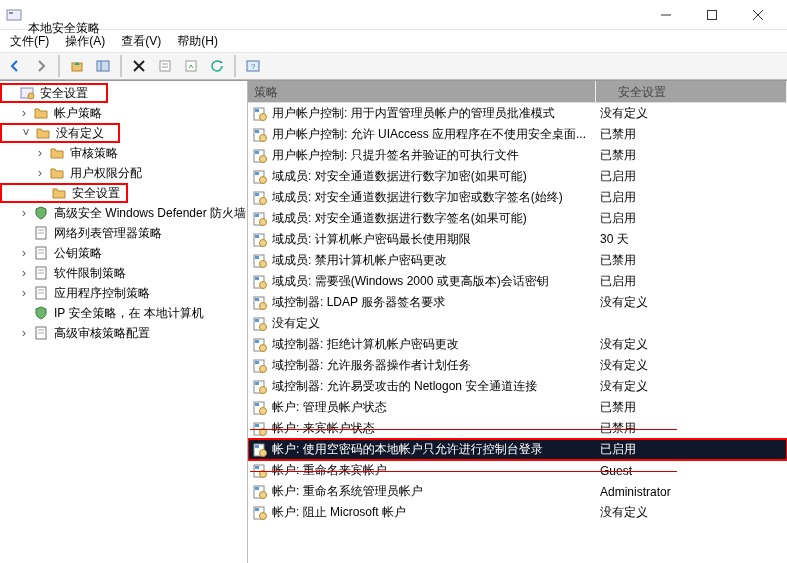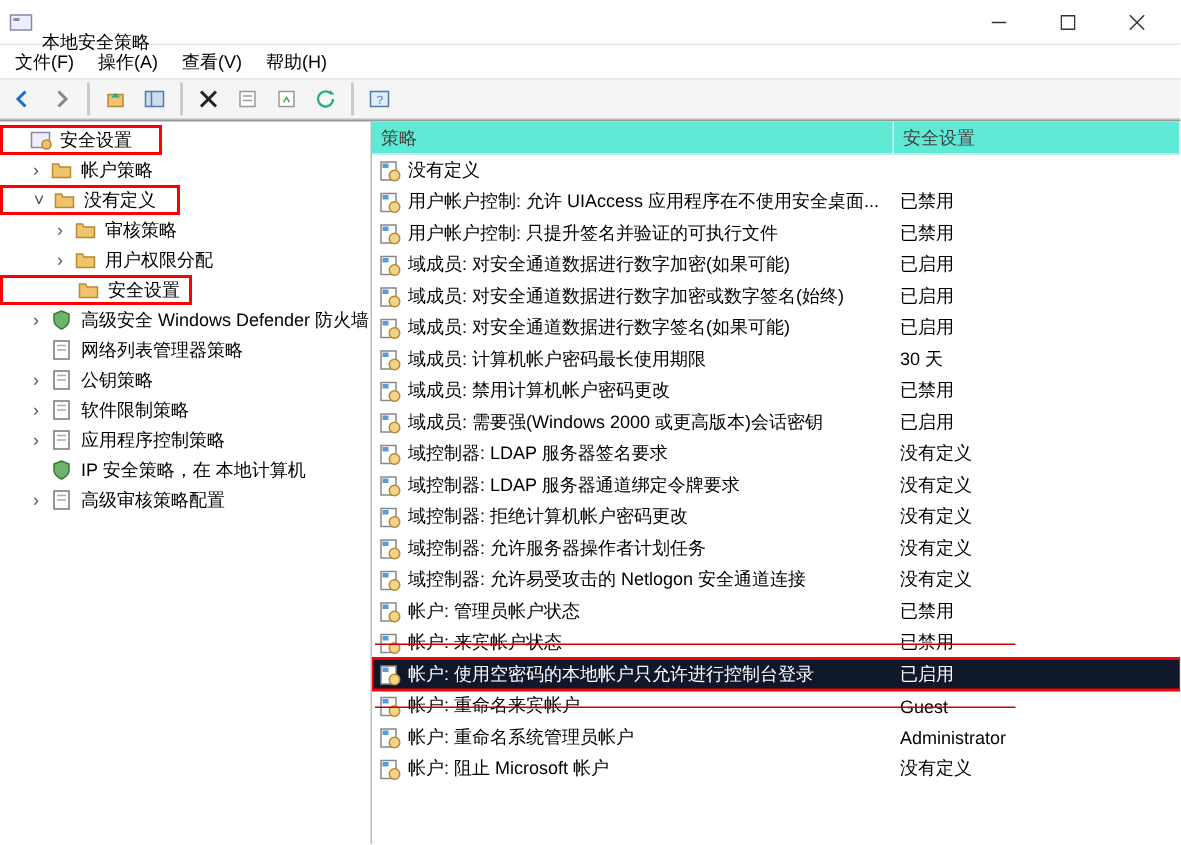--- a/index.html
+++ b/index.html
@@ -61,21 +61,22 @@
   .list-pane {
     flex: 1;
     display: flex;
     flex-direction: column;
     overflow: hidden;
   }
   .colheaders {
     display: flex;
     height: 22px;
     border-bottom: 1px solid #ddd;
-    background: #5eead4;
+    background: #a3a3a3;
+    gap: 16px;
   }
   .colh {
     padding: 3px 6px;
     color: #444;
     border-right: 1px solid #eee;
   }
   .colh.policy { width: 348px; }
   .colh.setting { flex:1; }
   .rows { flex:1; overflow:auto; }
   .row {
@@ -319,20 +320,21 @@
       <div class="colh policy">策略</div>
       <div class="colh setting">安全设置</div>
     </div>
     <div class="rows" id="policy-rows">
         <div class="row">
           <span class="ricon"><svg width="16" height="16">
               <rect x="2" y="2" width="10" height="12" fill="#fff" stroke="#888"></rect>
               <rect x="3" y="3" width="4" height="3" fill="#5b9bd5"></rect>
               <circle cx="11" cy="11" r="3.5" fill="#f2d38b" stroke="#b8892e"></circle>
             </svg></span>
+          <span class="rpolicy">用户帐户控制: 用于内置管理员帐户的管理员批准模式</span>
           <span class="rsetting">没有定义</span>
         </div>
         <div class="row">
           <span class="ricon"><svg width="16" height="16">
               <rect x="2" y="2" width="10" height="12" fill="#fff" stroke="#888"></rect>
               <rect x="3" y="3" width="4" height="3" fill="#5b9bd5"></rect>
               <circle cx="11" cy="11" r="3.5" fill="#f2d38b" stroke="#b8892e"></circle>
             </svg></span>
           <span class="rpolicy">用户帐户控制: 允许 UIAccess 应用程序在不使用安全桌面...</span>
           <span class="rsetting">已禁用</span>
@@ -408,21 +410,20 @@
             </svg></span>
           <span class="rpolicy">域控制器: LDAP 服务器签名要求</span>
           <span class="rsetting">没有定义</span>
         </div>
         <div class="row">
           <span class="ricon"><svg width="16" height="16">
               <rect x="2" y="2" width="10" height="12" fill="#fff" stroke="#888"></rect>
               <rect x="3" y="3" width="4" height="3" fill="#5b9bd5"></rect>
               <circle cx="11" cy="11" r="3.5" fill="#f2d38b" stroke="#b8892e"></circle>
             </svg></span>
-          <span class="rpolicy">域控制器: LDAP 服务器通道绑定令牌要求</span>
           <span class="rsetting">没有定义</span>
         </div>
         <div class="row">
           <span class="ricon"><svg width="16" height="16">
               <rect x="2" y="2" width="10" height="12" fill="#fff" stroke="#888"></rect>
               <rect x="3" y="3" width="4" height="3" fill="#5b9bd5"></rect>
               <circle cx="11" cy="11" r="3.5" fill="#f2d38b" stroke="#b8892e"></circle>
             </svg></span>
           <span class="rpolicy">域控制器: 拒绝计算机帐户密码更改</span>
           <span class="rsetting">没有定义</span>

